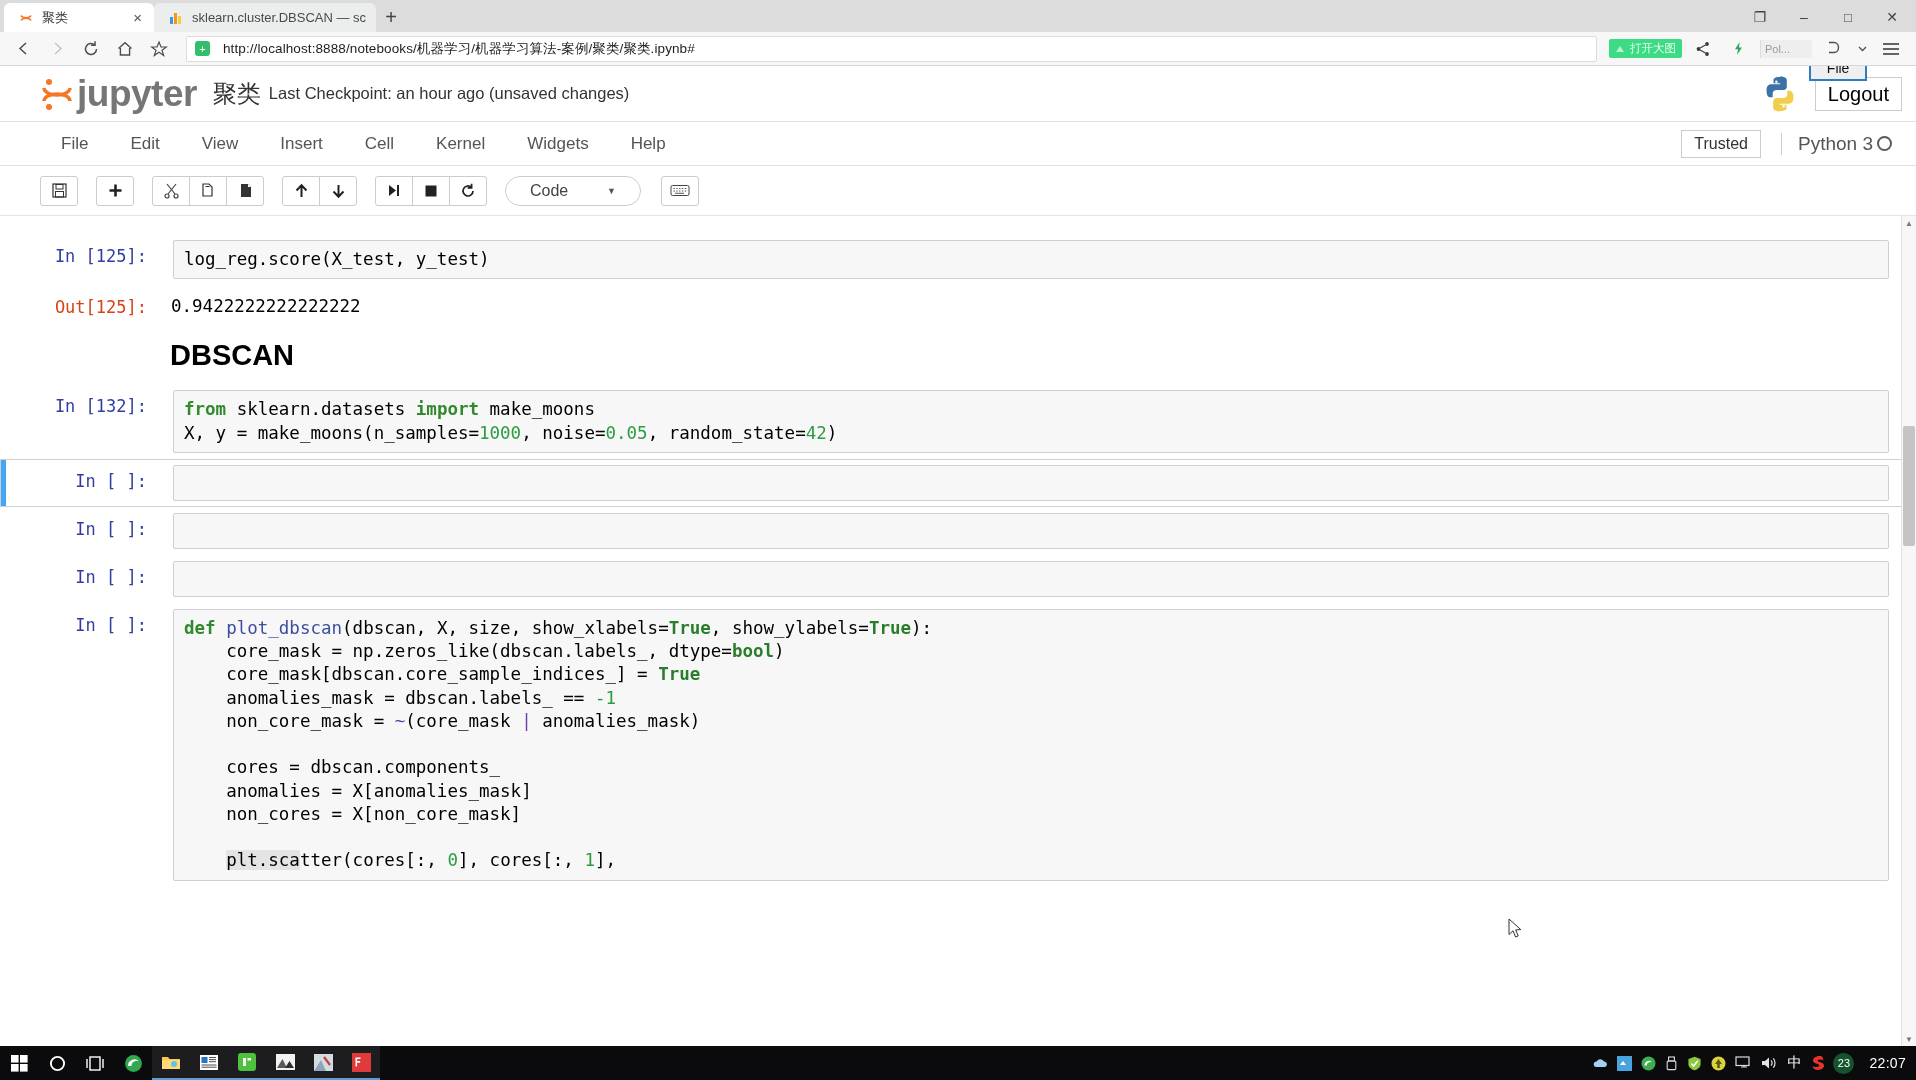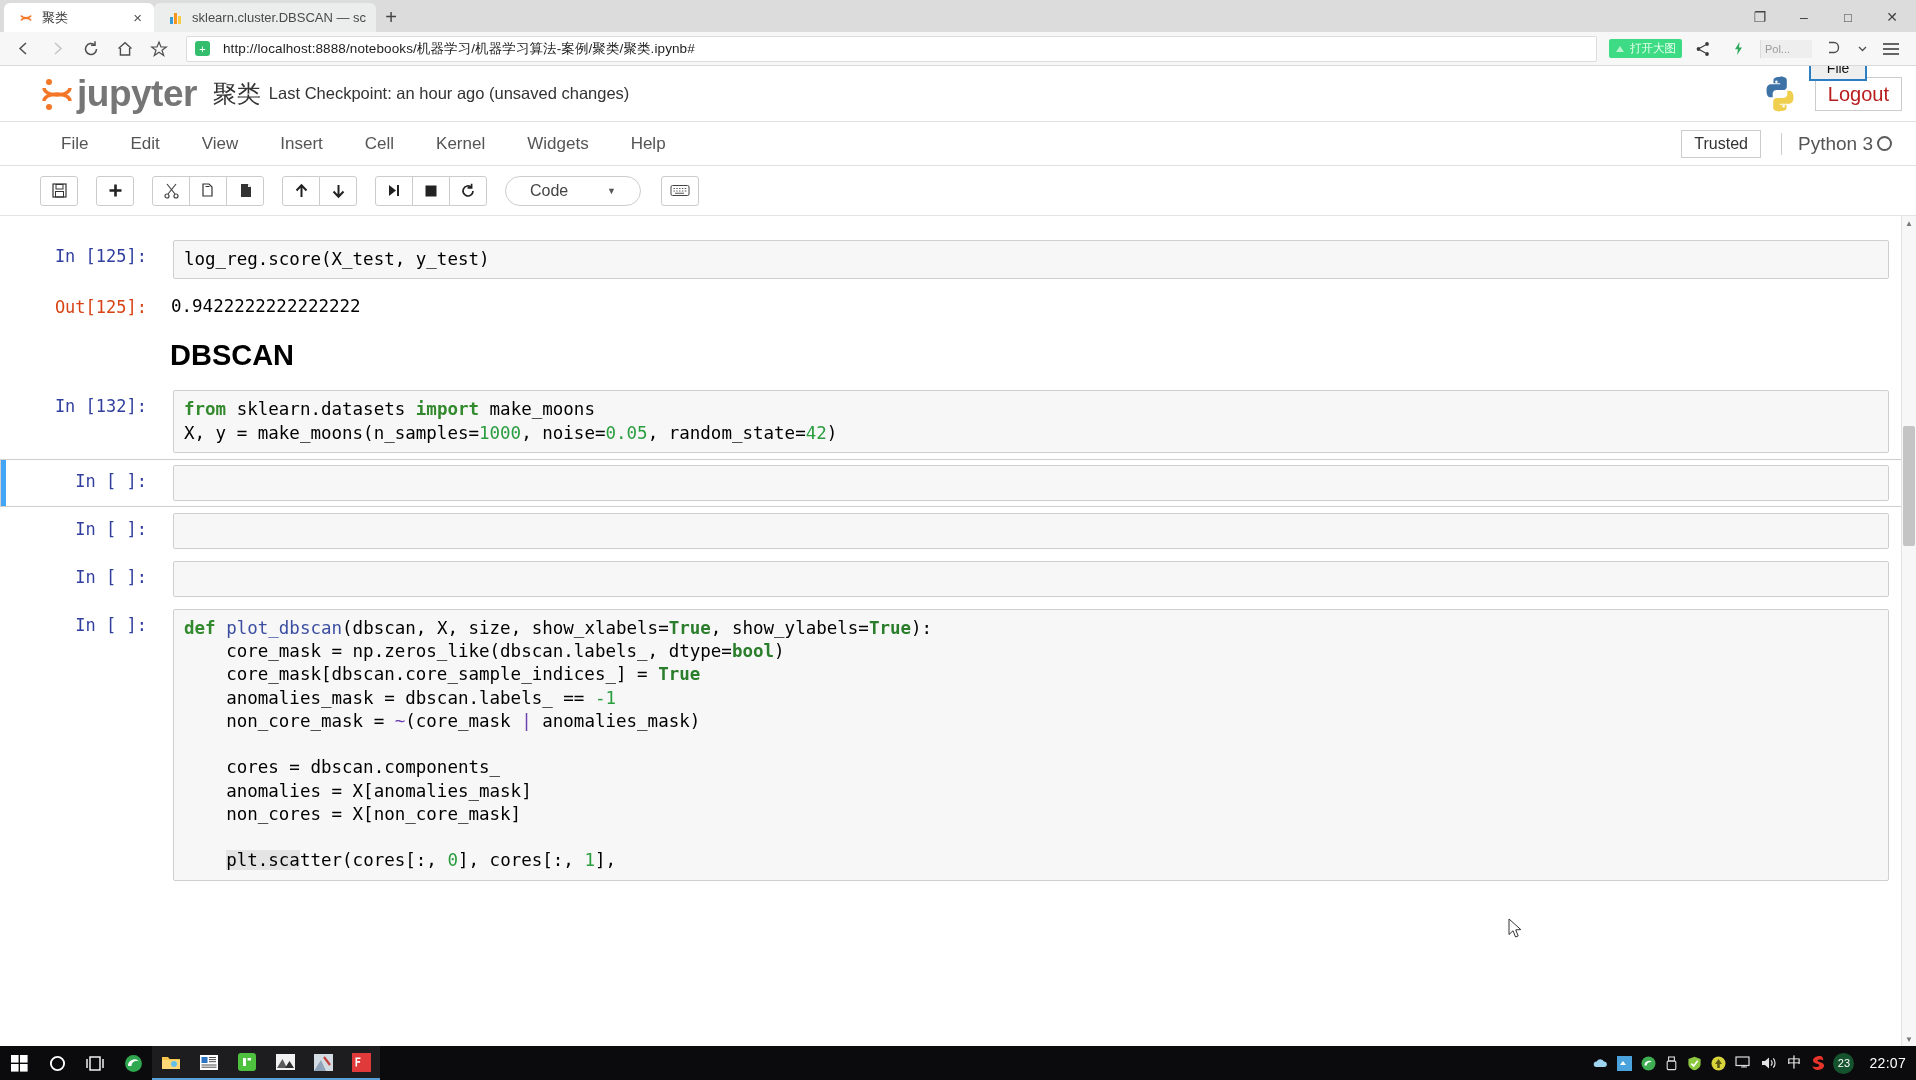--- a/index.html
+++ b/index.html
@@ -69,21 +69,21 @@
     border-bottom:1px solid #e0e0e0; position:relative; flex:0 0 56px;
   }
   .jp-logo { display:flex; align-items:flex-end; gap:3px; }
   .jp-logo-mark { width:34px; height:34px; position:relative; }
   .jp-logo-text { font-size:37px; color:#767677; font-weight:700; letter-spacing:-.5px; line-height:.95; }
   .jp-nbname { font-size:24px; color:#333; margin-left:16px; }
   .jp-checkpoint { font-size:16.5px; color:#333; margin-left:8px; }
   .jp-header-right { margin-left:auto; display:flex; align-items:center; gap:12px; position:relative; }
   .jp-python-logo { width:46px; height:46px; position:relative; }
   .jp-logout {
-    border:1px solid #ccc; background:#fff; font-size:20px; color:#b91c1c;
+    border:1px solid #ccc; background:#fff; font-size:20px; color:#000000;
     padding:5px 12px; line-height:1.1;
   }
   .start-tooltip {
     position:absolute; top:-22px; left:-6px; background:#efefef;
     border:2px solid #2b7ec1; font-size:14px; color:#111; padding:3px 16px; z-index:40;
   }
 
   .jp-menubar {
     height:44px; display:flex; align-items:center; gap:0; padding-left:40px;
     border-bottom:1px solid #e0e0e0; flex:0 0 44px;

